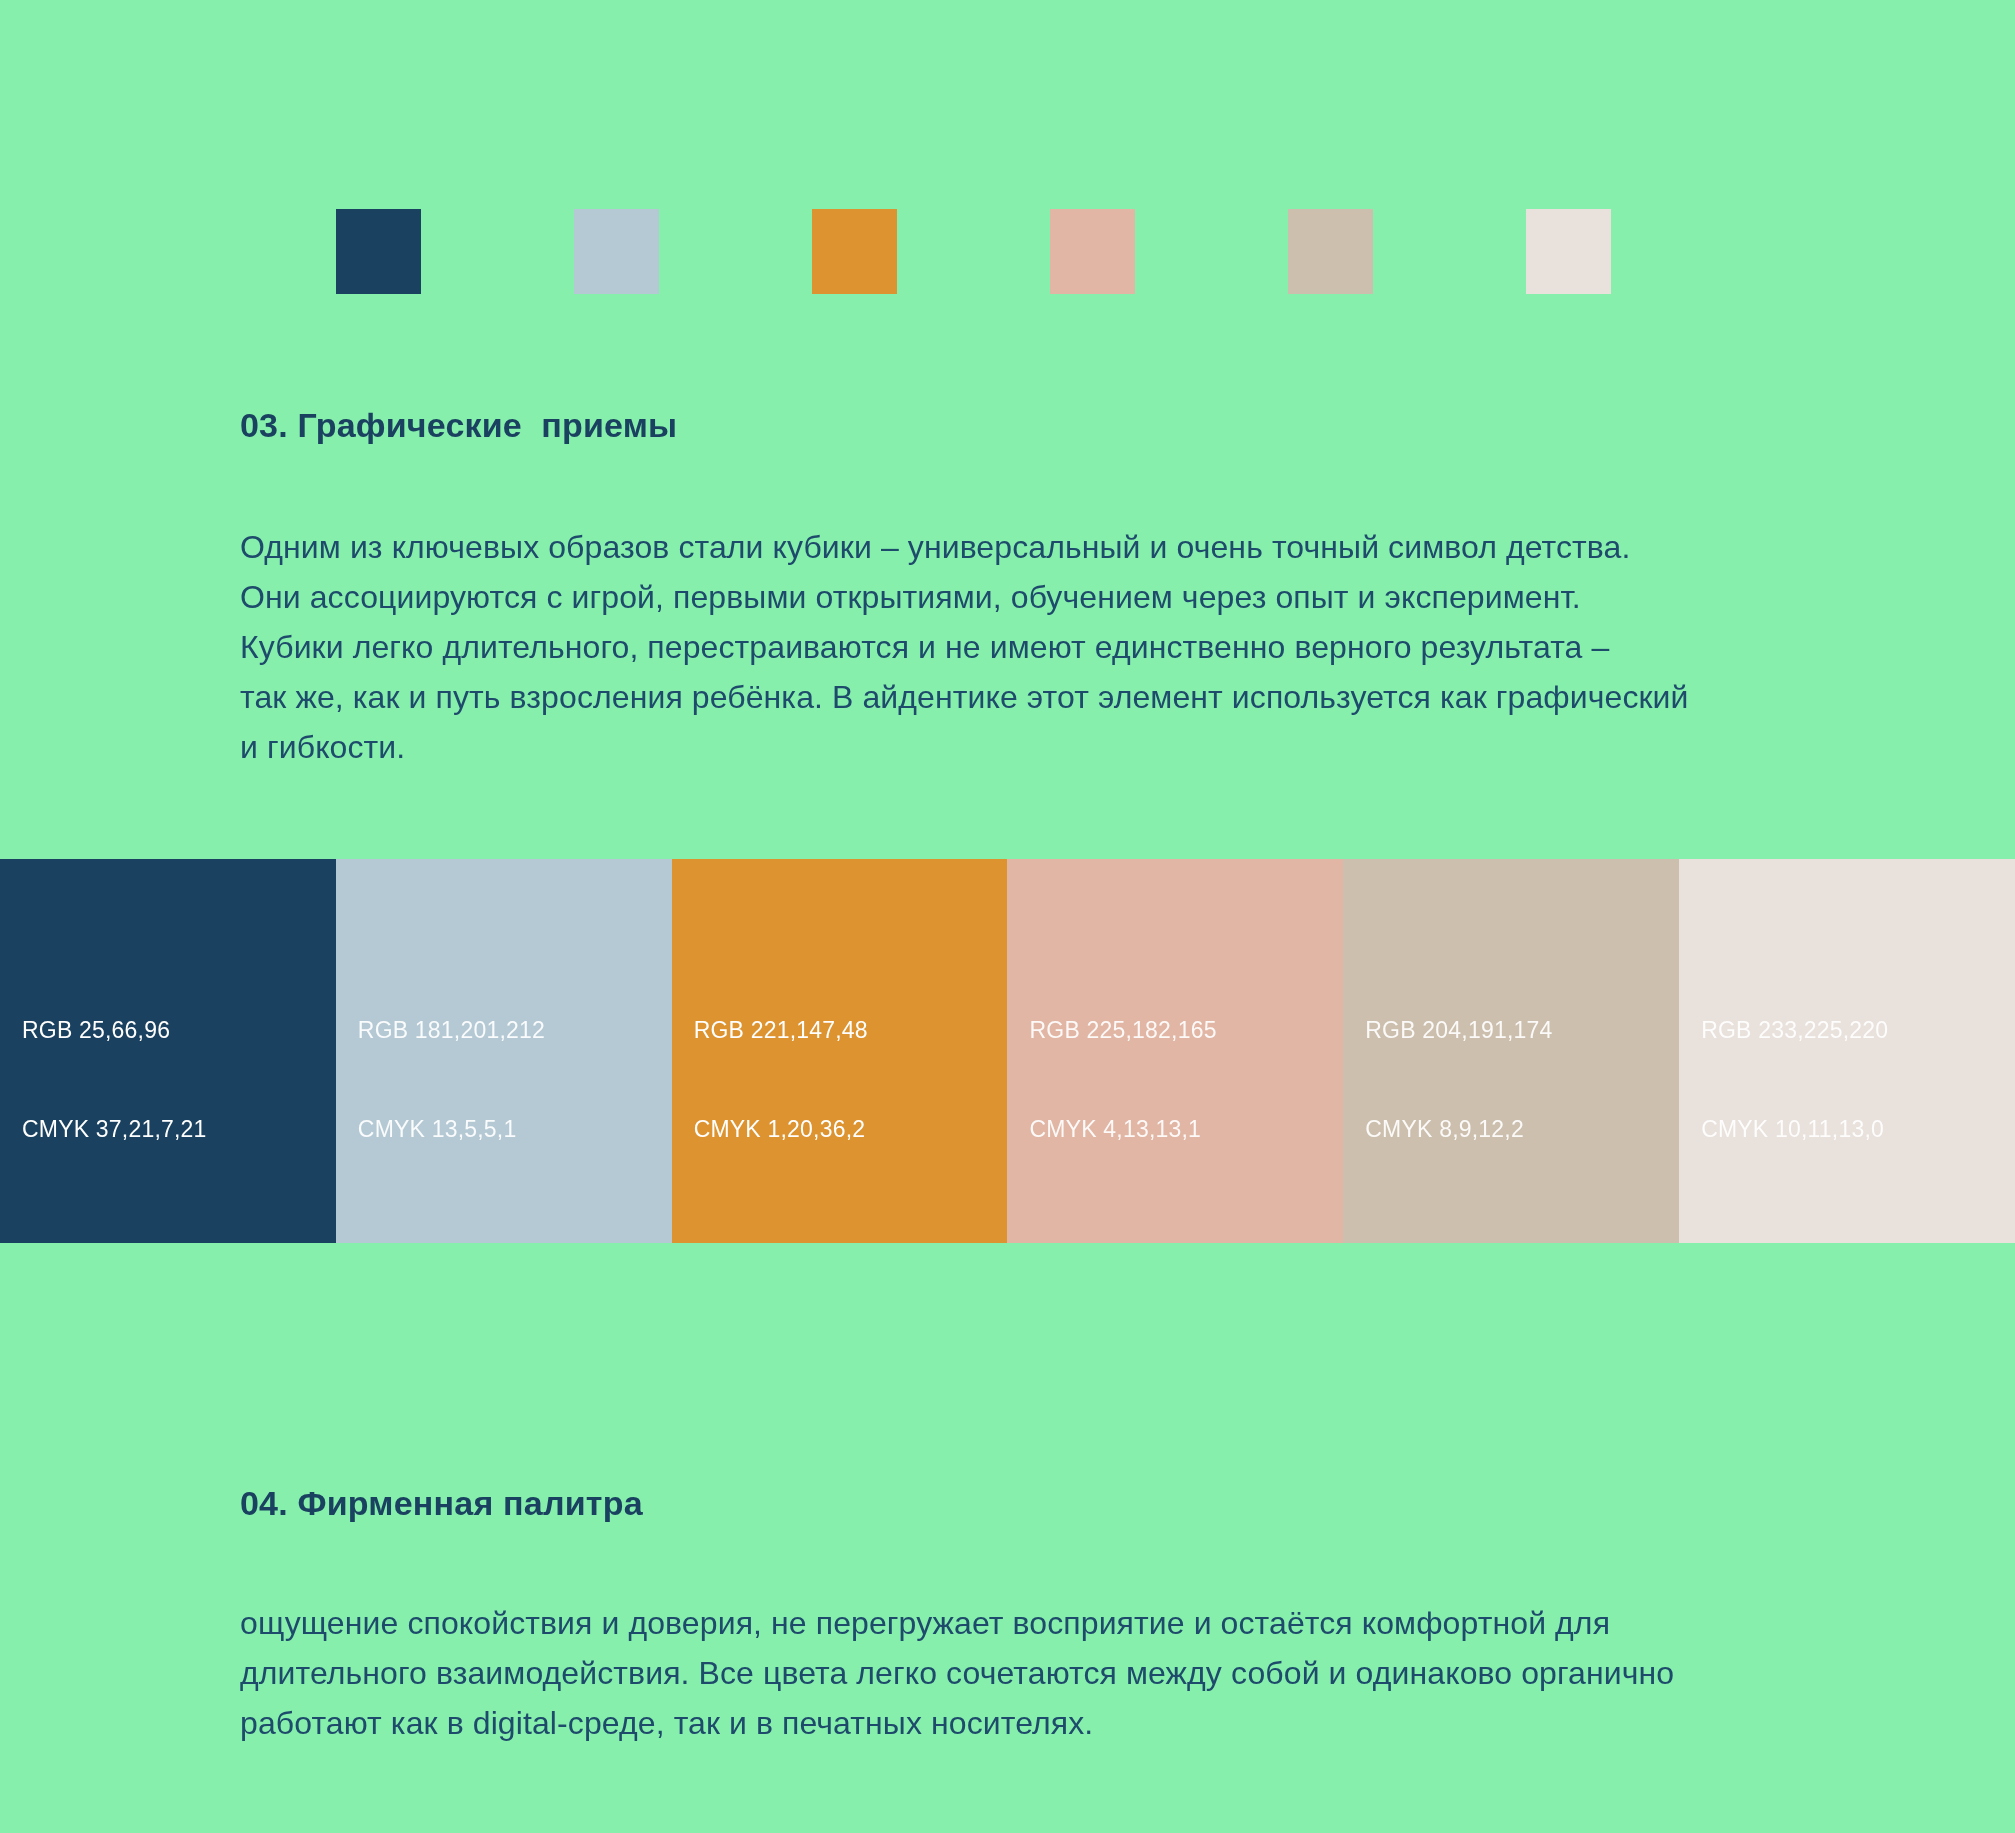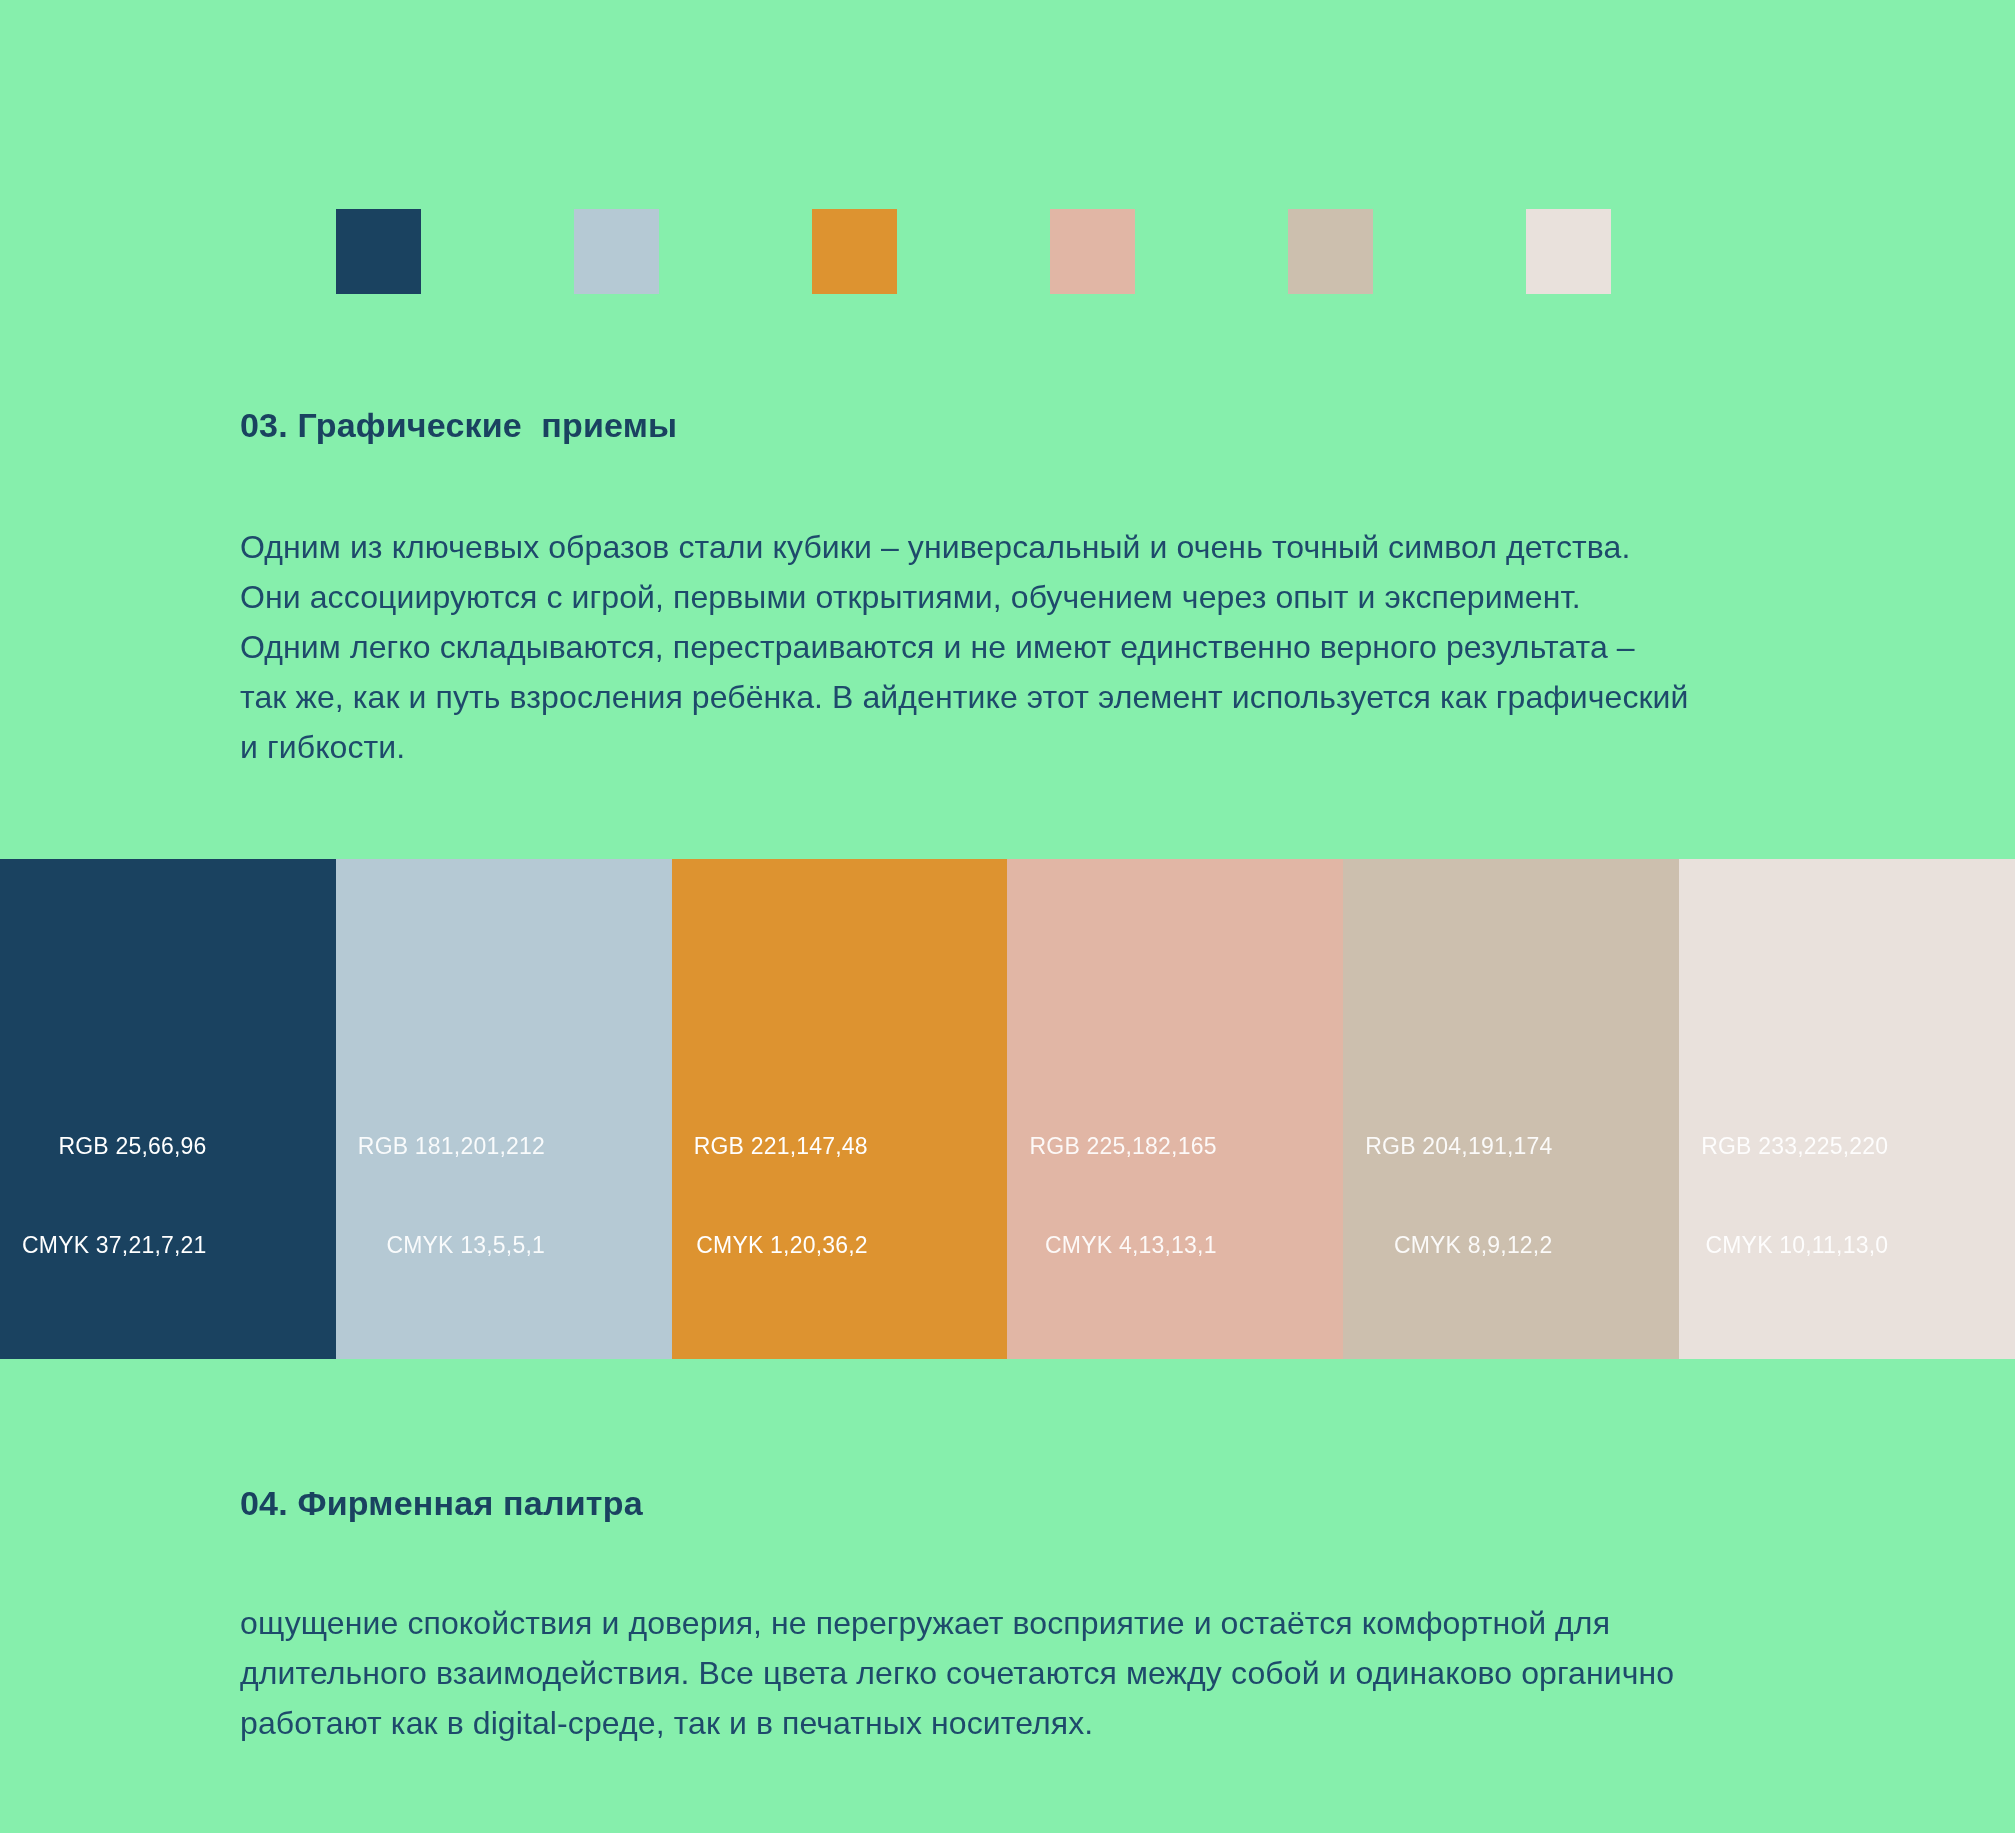--- a/index.html
+++ b/index.html
@@ -84,23 +84,22 @@
   #block-palette .body-copy {
     margin-top: 75px;
   }
 
   
   .palette-band {
     position: absolute;
     left: 0;
     top: 859px;
     width: 2015px;
-    height: 500px;
+    height: 384px;
     display: flex;
-    text-align: right;
   }
 
   .palette-col {
     flex: 1 1 0;
     position: relative;
     height: 100%;
   }
 
   .palette-label {
     position: absolute;
@@ -133,21 +132,21 @@
     <div class="chip" style="background: rgb(225, 182, 165);"></div>
     <div class="chip" style="background: rgb(204, 191, 174);"></div>
     <div class="chip" style="background: rgb(233, 225, 220);"></div>
   </div>
 
   <div class="text-col" id="block-graphics">
     <h2 class="section-heading" style="color: rgb(26, 66, 96);">03. Графические  приемы</h2>
     <p class="body-copy" style="color: rgb(30, 74, 107);">
       <span class="line">Одним из ключевых образов стали кубики – универсальный и очень точный символ детства.</span>
       <span class="line">Они ассоциируются с игрой, первыми открытиями, обучением через опыт и эксперимент.</span>
-      <span class="line">Одним легко складываются, перестраиваются и не имеют единственно верного результата –</span>
+      <span class="line">Кубики легко длительного, перестраиваются и не имеют единственно верного результата –</span>
       <span class="line">так же, как и путь взросления ребёнка. В айдентике этот элемент используется как графический</span>
       <span class="line">и гибкости.</span>
     </p>
   </div>
 
   <div class="palette-band">
     <div class="palette-col" style="background: rgb(26, 66, 96);">
       <div class="palette-label">
         <span class="lbl-line">RGB 25,66,96</span>
         <span class="lbl-line">CMYK 37,21,7,21</span>

